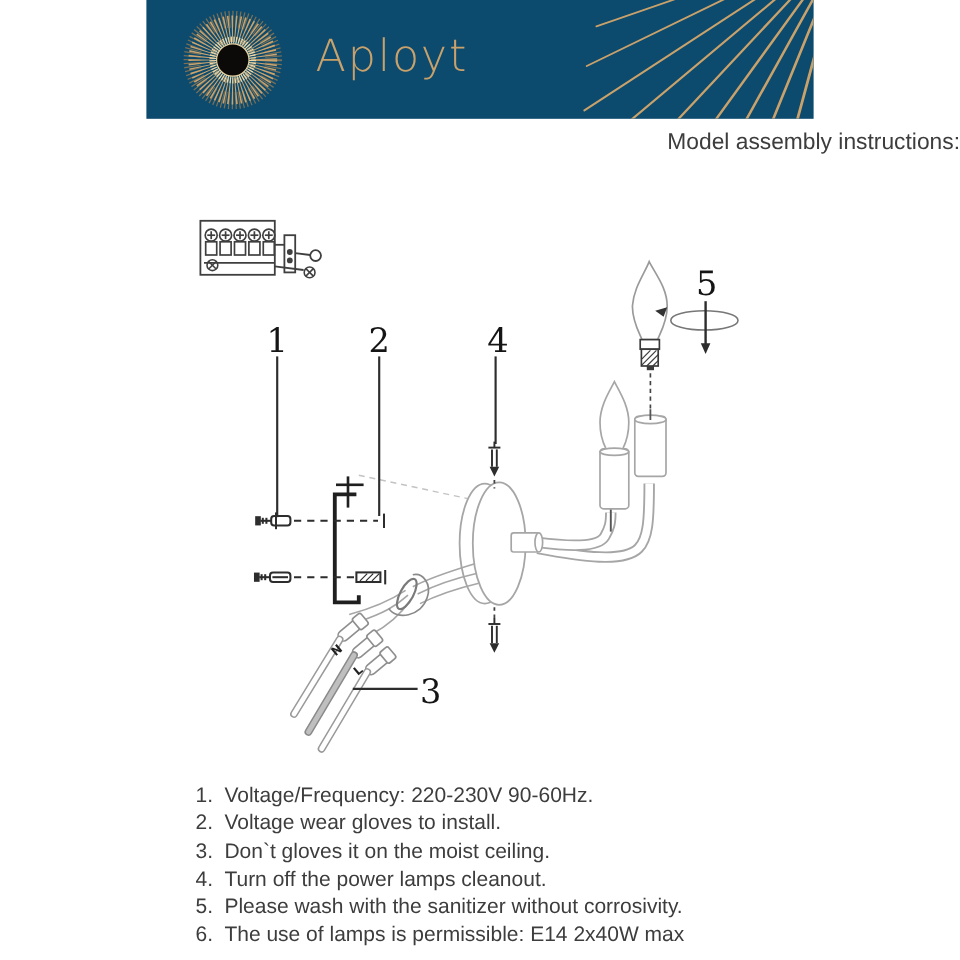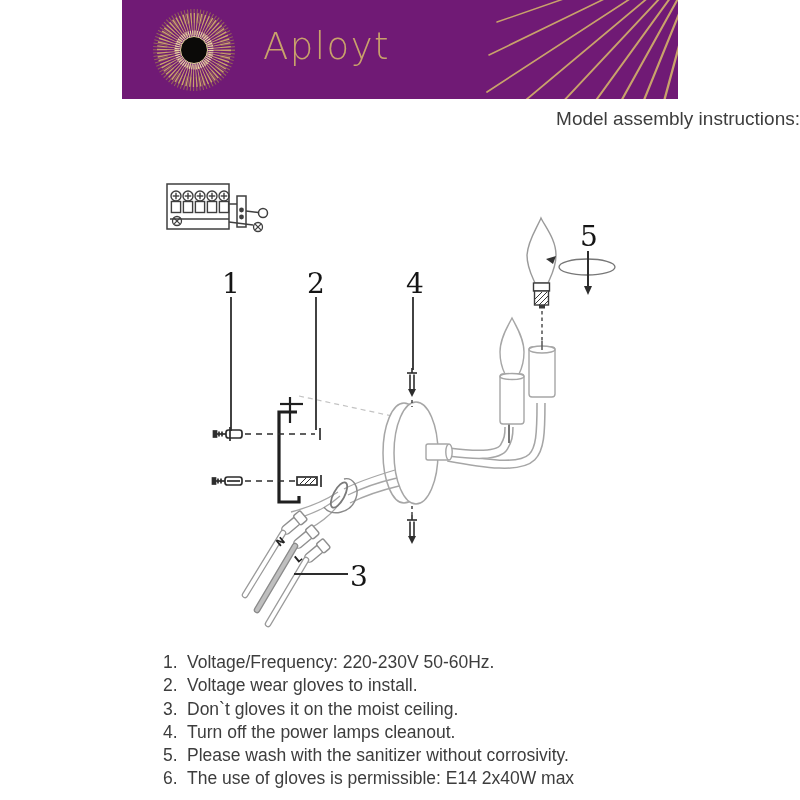--- a/index.html
+++ b/index.html
@@ -3,21 +3,21 @@
 <meta charset="utf-8">
 <style>
   html,body{margin:0;padding:0;}
   body{
     width:800px;height:800px;position:relative;background:#ffffff;
     font-family:"Liberation Sans", sans-serif;overflow:hidden;
   }
   
   .banner{
     position:absolute;left:122px;top:0;width:556px;height:99px;
-    background:#701a75;overflow:hidden;
+    background:#0c4a6e;overflow:hidden;
   }
   .banner svg{position:absolute;left:0;top:0;}
   .brand{
     position:absolute;left:141px;top:25px;
     font-family:"DejaVu Sans", sans-serif;font-weight:300;
     font-size:37px;letter-spacing:1.5px;color:#c9a26b;
   }
   
   .title-block{
     position:absolute;left:0;top:107px;width:800px;text-align:right;
@@ -255,35 +255,35 @@
     <text x="316" y="293">2</text>
     <text x="415" y="293">4</text>
     <text x="589" y="246">5</text>
     <text x="359" y="586">3</text>
   </g>
 </svg>
 
 <div class="instructions">
   <div class="instr-row">
     <span class="instr-num">1.</span>
-    <span class="instr-text">Voltage/Frequency: 220-230V 50-60Hz.</span>
+    <span class="instr-text">Voltage/Frequency: 220-230V 90-60Hz.</span>
   </div>
   <div class="instr-row">
     <span class="instr-num">2.</span>
     <span class="instr-text">Voltage wear gloves to install.</span>
   </div>
   <div class="instr-row">
     <span class="instr-num">3.</span>
     <span class="instr-text">Don`t gloves it on the moist ceiling.</span>
   </div>
   <div class="instr-row">
     <span class="instr-num">4.</span>
     <span class="instr-text">Turn off the power lamps cleanout.</span>
   </div>
   <div class="instr-row">
     <span class="instr-num">5.</span>
     <span class="instr-text">Please wash with the sanitizer without corrosivity.</span>
   </div>
   <div class="instr-row">
     <span class="instr-num">6.</span>
-    <span class="instr-text">The use of gloves is permissible: E14 2x40W max</span>
+    <span class="instr-text">The use of lamps is permissible: E14 2x40W max</span>
   </div>
 </div>
 
 </body></html>

